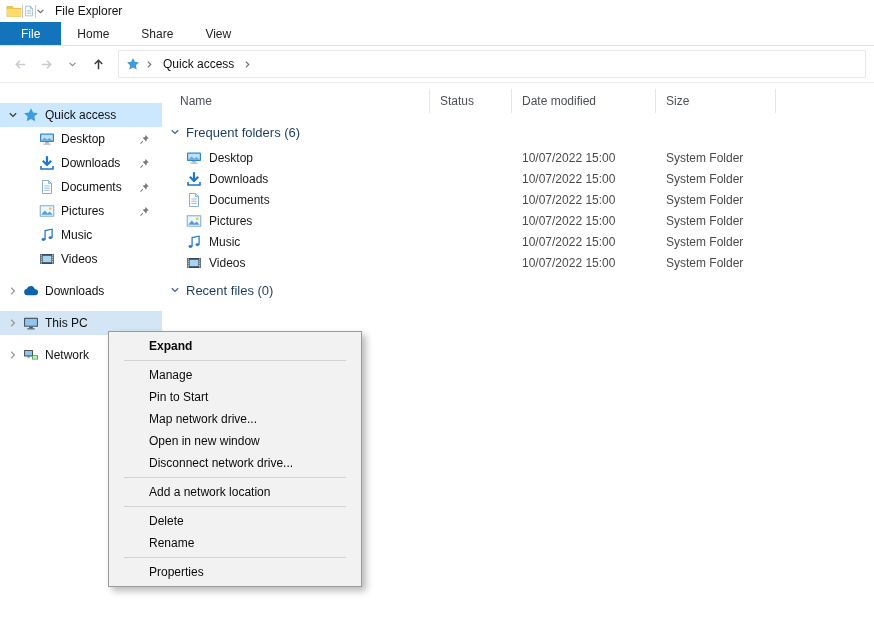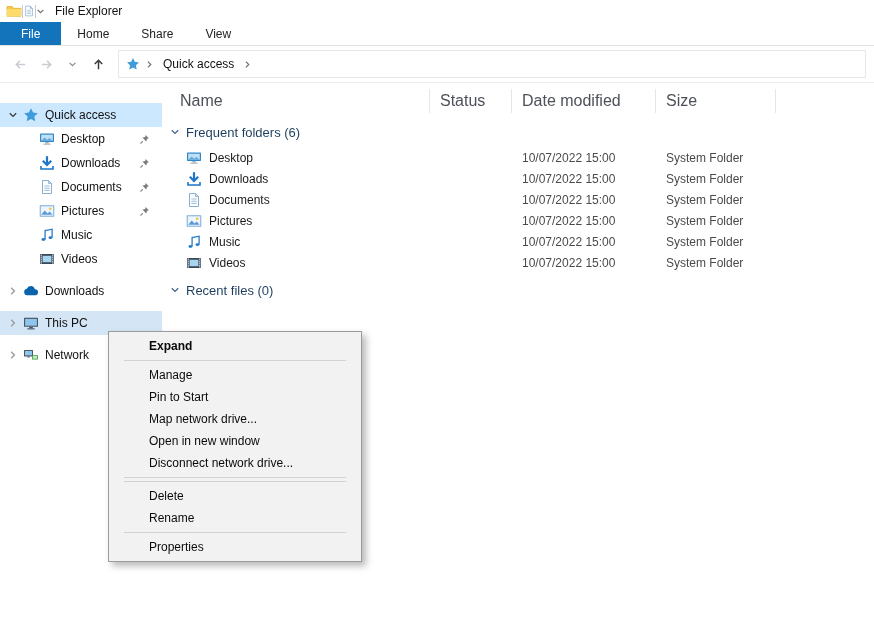--- a/index.html
+++ b/index.html
@@ -47,21 +47,21 @@
   .side-item .lbl { margin-left:6px; white-space:nowrap; }
   .side-item.lvl1 { padding-left:39px; }
   .side-item.selected { background:var(--selection-bg,#cce8ff); }
   .side-item.ctx { background:var(--contextual-selection-bg,#d4e6f5); }
   .pin { width:11px; height:11px; margin-left:auto; margin-right:12px; flex:none; }
   .side-gap { height:8px; }
 
   
   .content { flex:1; padding-top:6px; }
   .grid5 { display:grid; grid-template-columns:268px 82px 144px 120px 80px; align-items:center; }
-  .col-headers { height:24px; color:#4c5058; font-size:16px; }
+  .col-headers { height:24px; color:#4c5058; font-size:12px; }
   .col-h { padding-left:10px; border-right:1px solid #e6e6e6; height:100%; display:flex; align-items:center; }
   .col-h.first { padding-left:18px; }
   .group-h { margin-top:8px; height:22px; display:flex; align-items:center; padding-left:8px;
              color:var(--group-header-text,#1c3e5e); font-size:13px; }
   .group-h .chev-g { width:10px; height:10px; margin-right:6px; color:#46648c; }
   .rows { margin-top:4px; }
   .file-row { height:21px; font-size:12px; }
   .cell { overflow:hidden; white-space:nowrap; }
   .namecell { display:flex; align-items:center; gap:7px; padding-left:24px; color:#1a1a1a; }
   .mutecell { padding-left:10px; color:#4a4a4a; }
@@ -418,20 +418,21 @@
 
   <div class="context-menu">
     <div class="menu-item bold">Expand</div>
     <div class="menu-sep"></div>
     <div class="menu-item">Manage</div>
     <div class="menu-item">Pin to Start</div>
     <div class="menu-item">Map network drive...</div>
     <div class="menu-item">Open in new window</div>
     <div class="menu-item">Disconnect network drive...</div>
     <div class="menu-sep"></div>
+    <div class="menu-item">Add a network location</div>
     <div class="menu-sep"></div>
     <div class="menu-item">Delete</div>
     <div class="menu-item">Rename</div>
     <div class="menu-sep"></div>
     <div class="menu-item">Properties</div>
   </div>
 
 </div>
 
 </body></html>

